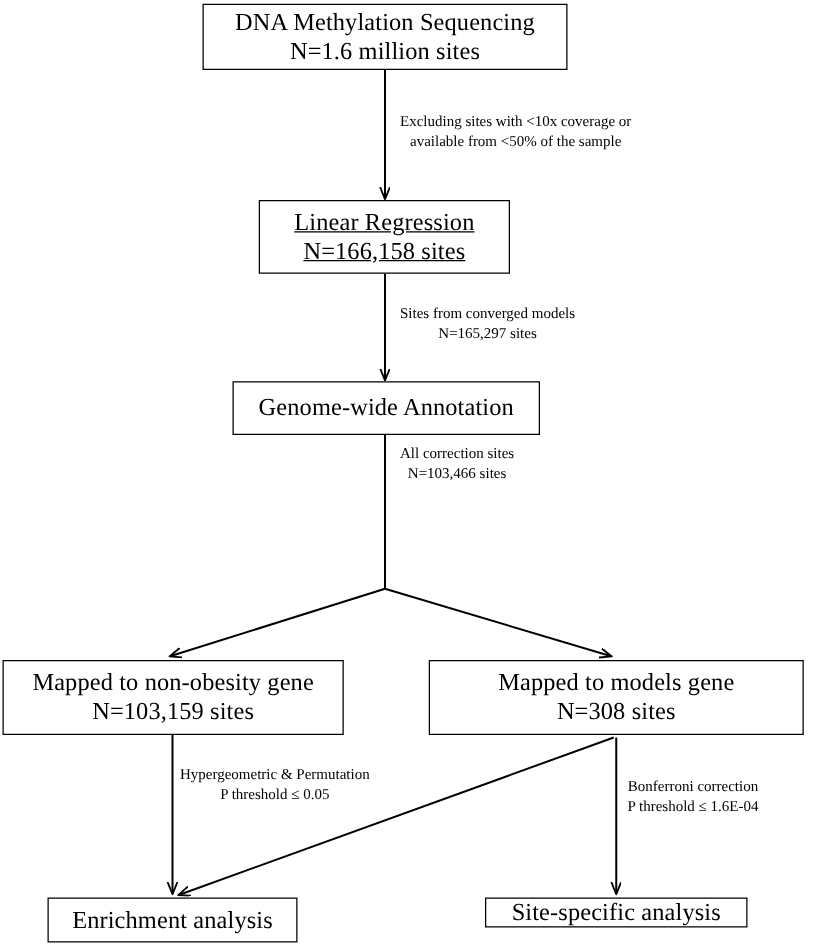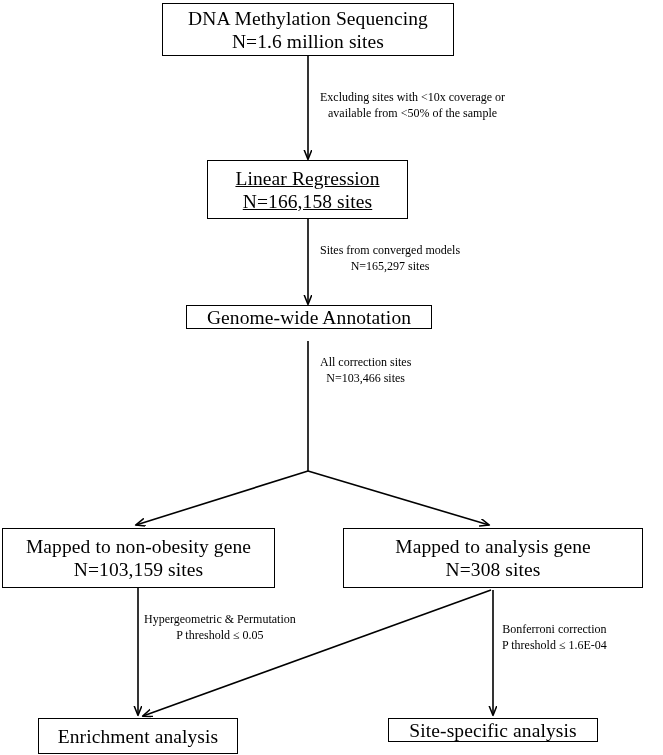--- a/index.html
+++ b/index.html
@@ -47,21 +47,21 @@
     white-space: nowrap;
     text-align: center;
     z-index: 3;
     background: transparent;
   }
   .edge-label .ln { display: block; }
 
   
   #node-dna        { left:162px; top:3px;   width:292px; height:53px; }
   #node-linreg     { left:207px; top:160px; width:201px; height:59px;text-decoration:underline; }
-  #node-annot      { left:186px; top:305px; width:246px; height:24px; }
+  #node-annot      { left:186px; top:305px; width:246px; height:43px; }
   #node-nonobese   { left:2px;   top:528px; width:273px; height:60px; }
   #node-obese      { left:343px; top:528px; width:300px; height:60px; }
   #node-enrich     { left:38px;  top:718px; width:200px; height:36px; }
   #node-sitespec   { left:388px; top:718px; width:210px; height:24px; }
 
   
   #lbl-exclude     { left:320px; top:90px;  }
   #lbl-converged   { left:320px; top:243px; }
   #lbl-intragenic  { left:320px; top:355px; }
   #lbl-hyper       { left:144px; top:612px; }
@@ -111,21 +111,21 @@
   <div class="node" id="node-annot">
     <span class="ln">Genome-wide Annotation</span>
   </div>
 
   <div class="node" id="node-nonobese">
     <span class="ln">Mapped to non-obesity gene</span>
     <span class="ln">N=103,159 sites</span>
   </div>
 
   <div class="node" id="node-obese">
-    <span class="ln">Mapped to analysis gene</span>
+    <span class="ln">Mapped to models gene</span>
     <span class="ln">N=308 sites</span>
   </div>
 
   <div class="node" id="node-enrich">
     <span class="ln">Enrichment analysis</span>
   </div>
 
   <div class="node" id="node-sitespec">
     <span class="ln">Site-specific analysis</span>
   </div>

